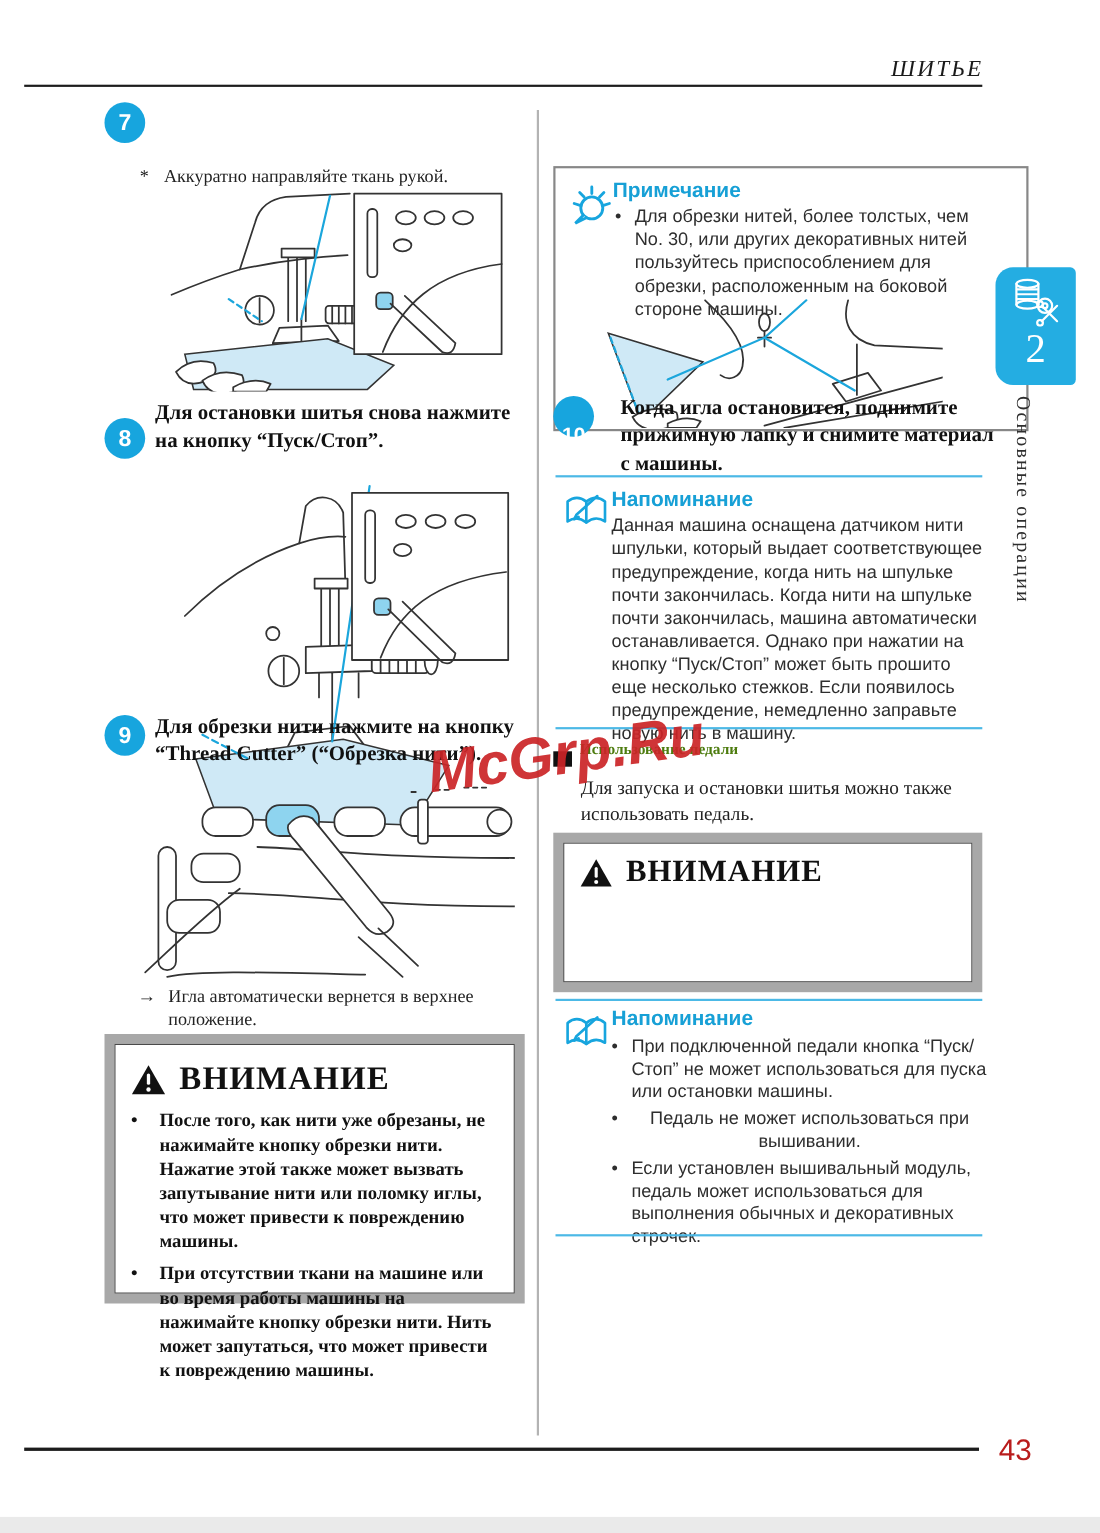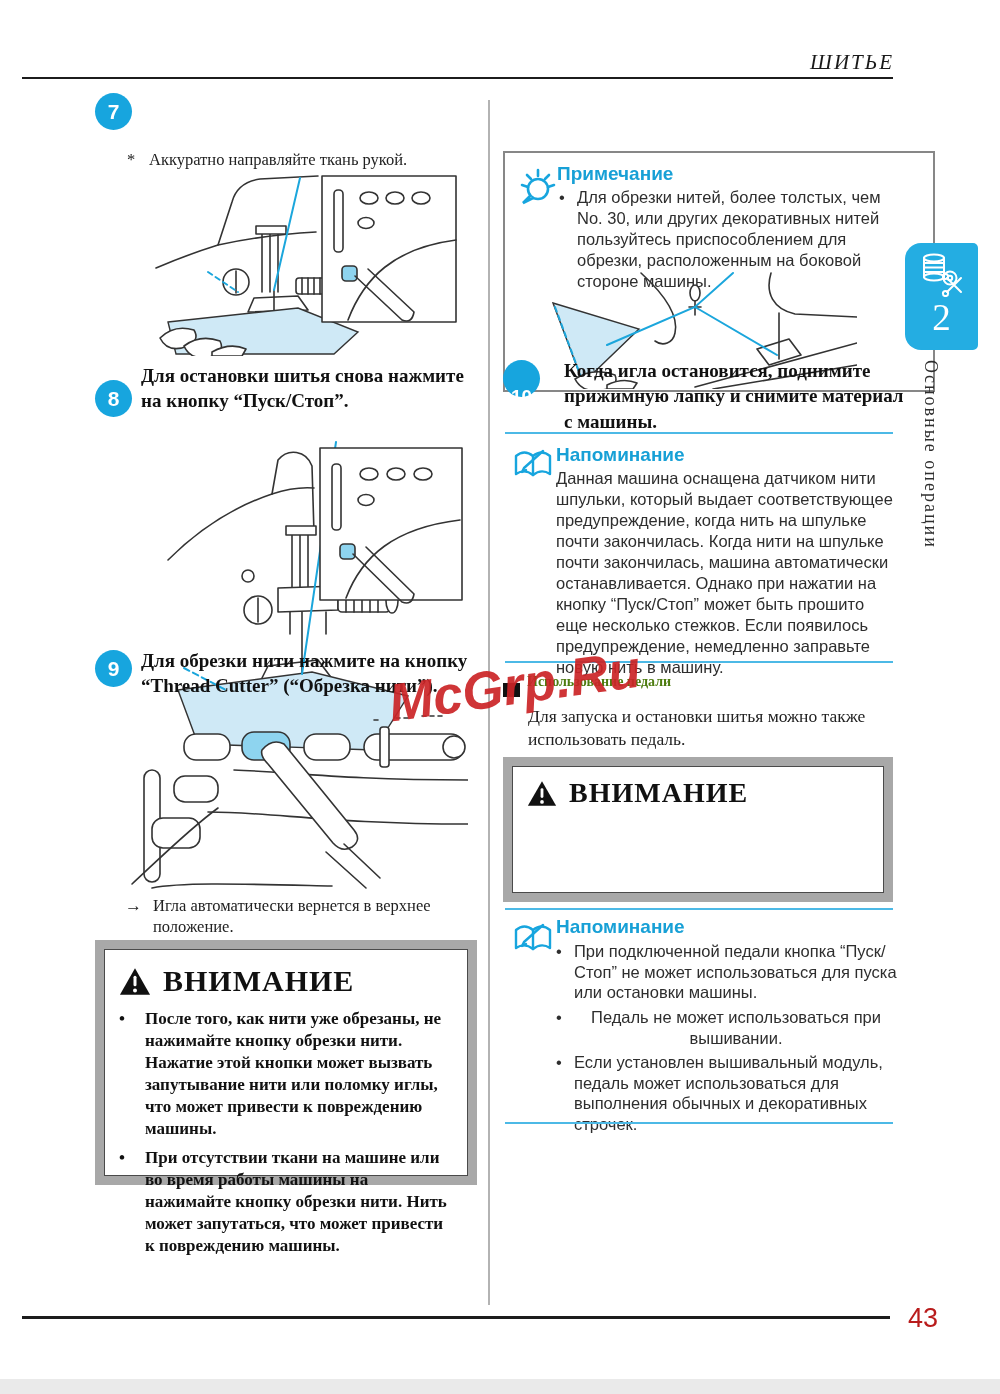--- a/index.html
+++ b/index.html
@@ -190,21 +190,21 @@
       <div class="warn-title-row">
         <svg width="32" height="29" viewBox="0 0 34 30">
           <polygon points="17,1 33,29 1,29" fill="#111"></polygon>
           <rect x="15.4" y="9" width="3.2" height="11" rx="1.6" fill="#fff"></rect>
           <circle cx="17" cy="24.5" r="2.1" fill="#fff"></circle>
         </svg>
         <span class="warn-title serif">ВНИМАНИЕ</span>
       </div>
       <div class="warn-bullet">
         <span class="marker warn-body">•</span>
-        <span class="warn-body">После того, как нити уже обрезаны, не нажимайте кнопку обрезки нити. Нажатие этой кнопки может вызвать запутывание нити или поломку иглы, что может привести к повреждению машины.</span>
+        <span class="warn-body">После того, как нити уже обрезаны, не нажимайте кнопку обрезки нити. Нажатие этой также может вызвать запутывание нити или поломку иглы, что может привести к повреждению машины.</span>
       </div>
       <div class="warn-bullet">
         <span class="marker warn-body">•</span>
         <span class="warn-body">При отсутствии ткани на машине или во время работы машины на нажимайте кнопку обрезки нити. Нить может запутаться, что может привести к повреждению машины.</span>
       </div>
     </div>
   </div>
 
   <div class="note-box">
     <svg style="position:absolute; left:12px; top:10px;" width="42" height="44" viewBox="0 0 42 44">

